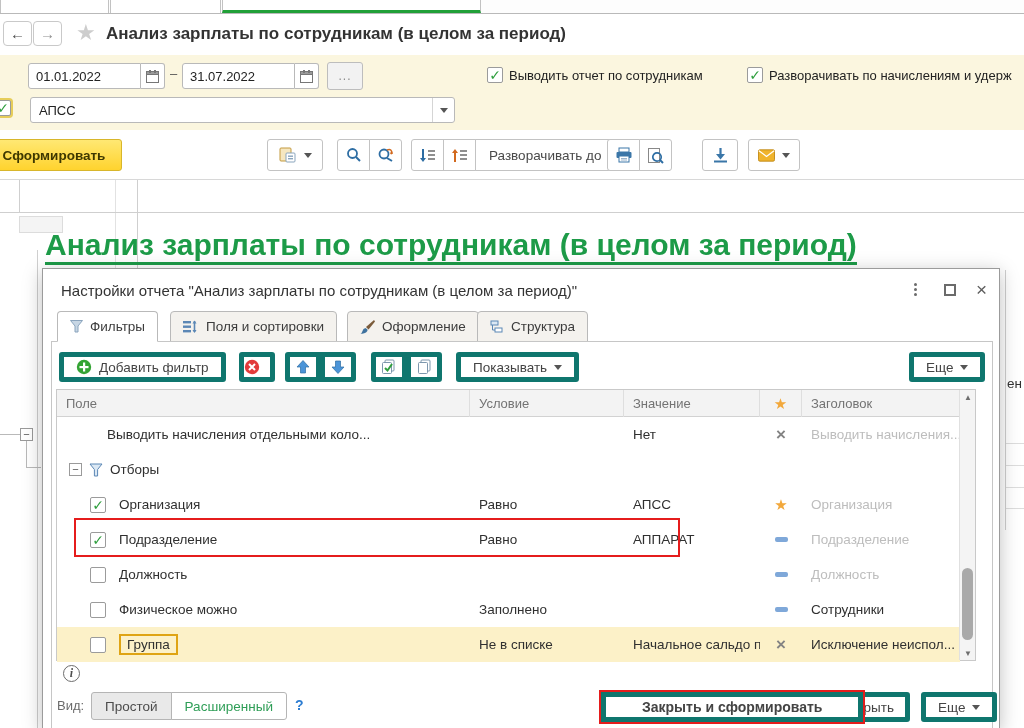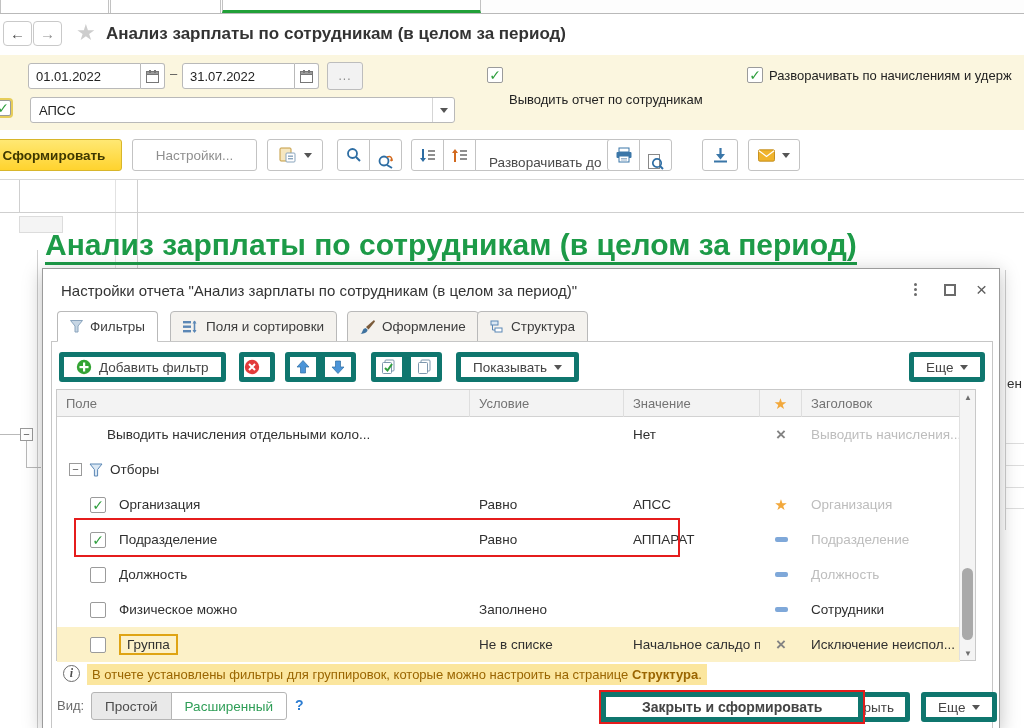--- a/index.html
+++ b/index.html
@@ -37,21 +37,21 @@
 
   
   .toolbar { left:0; top:130px; width:1024px; height:50px; background:#fff; border-bottom:1px solid #d8d8d8; }
   .btn { background:#fff; border:1px solid #c3c3c3; border-radius:3px; height:32px; padding:0 13px;
          display:inline-flex; align-items:center; justify-content:center; gap:7px; font-size:13.5px; color:#4a4a4a; white-space:nowrap; }
   .btn.muted { color:#8f8f8f; }
   .ybtn { background:linear-gradient(#ffe873,#ffd32e); border:1px solid #d8b62b; color:#3e3800; font-weight:bold; }
   .group { display:inline-flex; }
   .group .btn { border-radius:0; margin-left:-1px; }
   .group .btn:first-child { border-radius:3px 0 0 3px; margin-left:0; }
-  .group .btn:last-child { border-radius:0 3px 3px 0;align-items:flex-end; }
+  .group .btn:last-child { border-radius:0 3px 3px 0; }
   .icb { width:33px; padding:0; }
 
   
   .gridline { background:#cfcfcf; }
   .report-heading { font-size:30px; font-weight:bold; color:#1d9b48; border-bottom:3px solid #1d9b48; white-space:nowrap; padding-bottom:0px; }
   .minusbox { width:13px; height:13px; border:1px solid #9a9a9a; background:#fff; display:flex; align-items:center; justify-content:center;
               font-size:11px; color:#555; line-height:1; }
   .bg-frag { font-size:13.5px; color:#333; }
 
   
@@ -144,35 +144,34 @@
     <svg width="13" height="13" viewBox="0 0 13 13">
         <rect x="0.5" y="1.5" width="12" height="11" fill="#fff" stroke="#767676"></rect>
         <rect x="0.5" y="1.5" width="12" height="3" fill="#9b9b9b" stroke="#767676"></rect>
         <rect x="3" y="0" width="2" height="3" fill="#767676"></rect>
         <rect x="8" y="0" width="2" height="3" fill="#767676"></rect>
       </svg>
   </div>
   <div class="abs dotsbtn" style="left:327px;top:62px;">...</div>
 
   <div class="abs cb" style="left:487px;top:67px;">✓</div>
-  <div class="abs cb-label" style="left:509px;top:68px;margin-top:24px;">Выводить отчет по сотрудникам</div>
+  <div class="abs cb-label" style="left:509px;top:68px;">Выводить отчет по сотрудникам</div>
   <div class="abs cb" style="left:747px;top:67px;">✓</div>
   <div class="abs cb-label" style="left:769px;top:68px;width:255px;overflow:hidden;">Разворачивать по начислениям и удерж</div>
 
   <div class="abs cb" style="left:-5px;top:100px;box-shadow:0 0 0 2px #e6cd5a;">✓</div>
   <div class="abs combo" style="left:30px;top:97px;width:425px;">
     <span class="val">АПСС</span>
     <span class="dd">
         <span class="caret"></span>
       </span>
   </div>
 
   <div class="abs toolbar"></div>
   <div class="abs btn ybtn" style="left:-14px;top:139px;width:136px;">Сформировать</div>
-  <div class="abs btn muted" style="left:132px;top:139px;width:125px;">Настройки...</div>
   <div class="abs btn" style="left:267px;top:139px;width:56px;">
     <span>
       <svg width="18" height="16" viewBox="0 0 18 16">
           <rect x="1" y="1" width="11" height="13" rx="1" fill="#f6e7c0" stroke="#c39a3f"></rect>
           <rect x="7" y="6" width="9" height="9" rx="1" fill="#fff" stroke="#8aa5bd"></rect>
           <rect x="9" y="8.5" width="5" height="1.4" fill="#8aa5bd"></rect>
           <rect x="9" y="11" width="5" height="1.4" fill="#8aa5bd"></rect>
         </svg>
     </span>
     <span class="caret"></span>
@@ -465,23 +464,20 @@
           </div>
         </div>
       <div class="scrolltrack">
         <div class="scrollarrow" style="top:0;">▲</div>
         <div class="scrollarrow" style="bottom:0;">▼</div>
         <div class="scrollthumb" style="top:178px;height:72px;"></div>
       </div>
     </div>
 
     <div class="abs" style="left:20px;top:396px;"><span class="infoico">i</span></div>
-    <div class="abs infotext" style="left:44px;top:395px;">
-      <span>В отчете установлены фильтры для группировок, которые можно настроить на странице </span><b>Структура</b><span>.</span>
-    </div>
 
     <div class="abs" style="left:14px;top:429px;color:#6b6b6b;">Вид:</div>
     <div class="abs" style="left:48px;top:423px;display:flex;">
       <span class="seg first">Простой</span>
       <span class="seg second">Расширенный</span>
     </div>
     <div class="abs help" style="left:252px;top:428px;">?</div>
 
     <div class="abs annot" style="left:556px;top:421px;">
       <div class="dlg-btn ybtn" style="height:30px;border-radius:0;padding:0 36px;font-size:14px;">Закрыть и сформировать</div>

